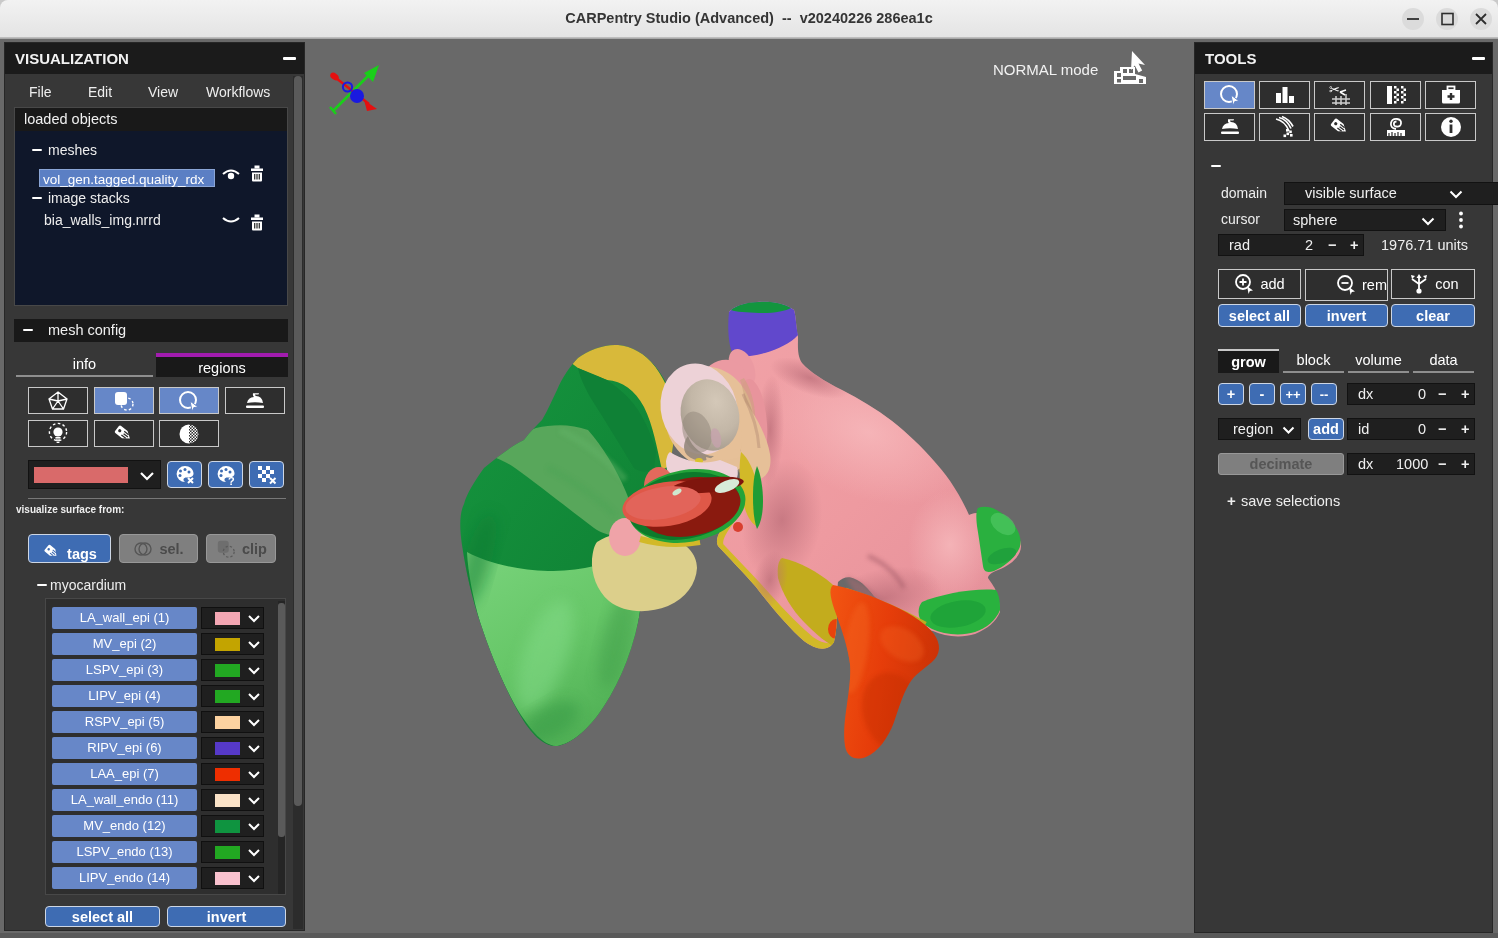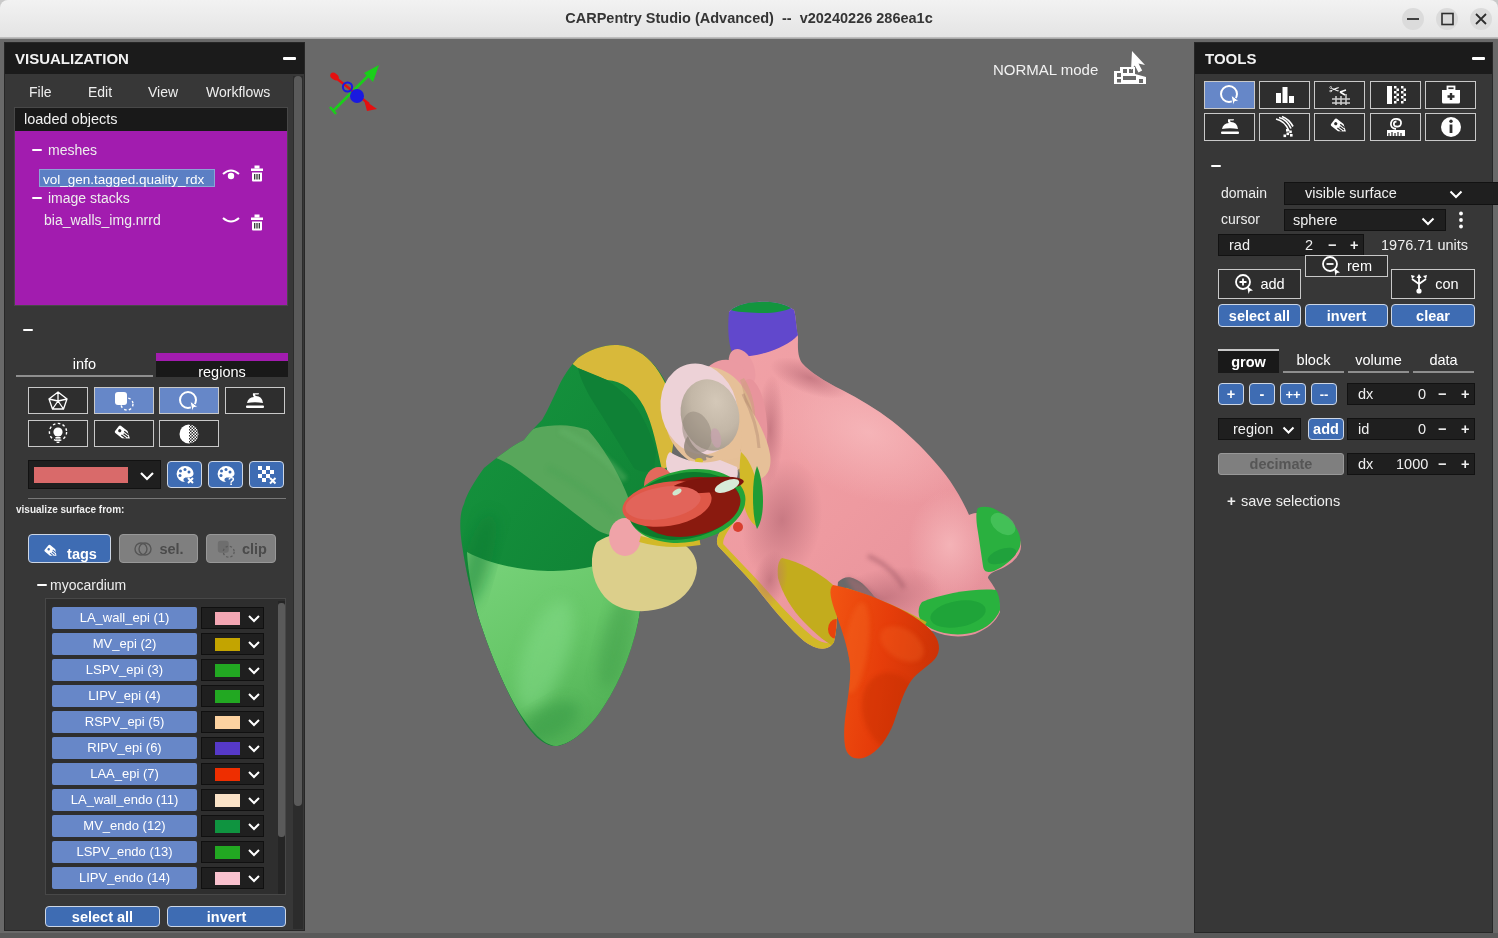--- a/index.html
+++ b/index.html
@@ -254,21 +254,21 @@
   </svg>
 
   <div class="panel" id="lpanel" style="left:4px; top:42px; width:301px; height:889px;">
     <div class="hdr" style="left:0px; top:0px; width:299px; height:31px; line-height:31px; padding-left:10px;">VISUALIZATION</div>
     <div class="minus" style="left:278px; top:14px; width:13px;"></div>
     <div class="txt" style="left:24px; top:41px;">File</div>
     <div class="txt" style="left:83px; top:41px;">Edit</div>
     <div class="txt" style="left:143px; top:41px;">View</div>
     <div class="txt" style="left:201px; top:41px;">Workflows</div>
 
-    <div style="position:absolute; left:9px; top:64px; width:274px; height:199px; background:#a21caf; border:1px solid #484848;">
+    <div style="position:absolute; left:9px; top:64px; width:274px; height:199px; background:#0f172a; border:1px solid #484848;">
       <div class="hdr2" style="left:0px; top:0px; width:272px; height:23px; line-height:23px; padding-left:9px;">loaded objects</div>
       <div class="minus" style="left:17px; top:41px; width:10px; height:2px;"></div>
       <div class="txt" style="left:33px; top:34px;">meshes</div>
       <div style="position:absolute; left:24px; top:61px; width:176px; height:18px; background:#5b7fc4; border:1px solid #8aa5d6; color:#fff; font-size:13.5px; line-height:20px; padding-left:3px;">vol_gen.tagged.quality_rdx</div>
       <svg width="20" height="14" style="left:206px; top:58px;">
           <path d="M2,8 Q10,1 18,8" fill="none" stroke="#fff" stroke-width="2"></path>
           <circle cx="10" cy="10" r="3.2" fill="#fff"></circle>
         </svg>
       <svg width="16" height="18" style="left:234px; top:56px;">
           <rect x="2" y="4.5" width="12" height="2.5" fill="#fff"></rect>
@@ -283,23 +283,26 @@
           <path d="M2,4 Q10,11 18,4" fill="none" stroke="#fff" stroke-width="2"></path>
         </svg>
       <svg width="16" height="18" style="left:234px; top:105px;">
           <rect x="2" y="4.5" width="12" height="2.5" fill="#fff"></rect>
           <rect x="5.5" y="1.5" width="5" height="3" fill="#fff"></rect>
           <path d="M3,8.5 h10 v8 a1,1 0 0 1 -1,1 h-8 a1,1 0 0 1 -1,-1 z" fill="#fff"></path>
           <path d="M5.7,10 v5.5 M8,10 v5.5 M10.3,10 v5.5" stroke="#313334" stroke-width="1.3"></path>
         </svg>
     </div>
 
+    <div class="hdr2" style="left:9px; top:276px; width:274px; height:23px; line-height:23px;">
+        <span style="position:absolute; left:34px;">mesh config</span>
+      </div>
     <div class="minus" style="left:18px; top:286px; width:10px; height:2px;"></div>
 
-    <div style="position:absolute; left:151px; top:310px; width:132px; height:24px; background:#191919; border-top:8px solid #a21caf; color:#fff; font-size:14.5px; text-align:center; line-height:22px;">regions</div>
+    <div style="position:absolute; left:151px; top:310px; width:132px; height:24px; background:#191919; border-top:4px solid #a21caf; color:#fff; font-size:14.5px; text-align:center; line-height:22px;">regions</div>
     <div style="position:absolute; left:11px; top:310px; width:137px; height:24px; border-bottom:2px solid #8f8f8f; color:#fff; font-size:14.5px; text-align:center; line-height:22px;">info</div>
 
     <div class="btn-icon" style="left:23px; top:344px; width:60px; height:27px;">
       <svg width="22" height="22" viewBox="0 0 22 22">
           <path d="M11,2 L20,9 L16.5,19 L5.5,19 L2,9 Z M11,2 L11,11 M2,9 L11,11 M20,9 L11,11 M16.5,19 L11,11 M5.5,19 L11,11" fill="none" stroke="#fff" stroke-width="1.3"></path>
         </svg>
     </div>
     <div class="btn-icon sel" style="left:89px; top:344px; width:60px; height:27px;">
       <svg width="24" height="22" viewBox="0 0 24 22">
           <rect x="3" y="2" width="12" height="13" rx="3" fill="#fff"></rect>
@@ -636,21 +639,21 @@
     <div class="txt" style="left:186px; top:194px; font-size:14.5px;">1976.71 units</div>
 
     <div class="btn-icon" style="left:23px; top:226px; width:83px; height:30px; color:#fff; font-size:14.5px;">
       <svg width="22" height="22" viewBox="0 0 22 22" style="position:static; margin-right:4px;">
           <circle cx="9" cy="9" r="7" fill="none" stroke="#fff" stroke-width="1.8"></circle>
           <path d="M9,5.5 v7 M5.5,9 h7" stroke="#fff" stroke-width="1.8"></path>
           <path d="M13,13 l6,4.5 -3.2,0.5 -1.2,3 Z" fill="#fff"></path>
         </svg>
       add
     </div>
-    <div class="btn-icon" style="left:110px; top:212px; width:83px; height:22px; color:#fff; font-size:14.5px;">
+    <div class="btn-icon" style="left:110px; top:226px; width:83px; height:32px; color:#fff; font-size:14.5px;justify-content:flex-end;">
       <svg width="22" height="22" viewBox="0 0 22 22" style="position:static; margin-right:4px;">
           <circle cx="9" cy="9" r="7" fill="none" stroke="#fff" stroke-width="1.8"></circle>
           <path d="M5.5,9 h7" stroke="#fff" stroke-width="1.8"></path>
           <path d="M13,13 l6,4.5 -3.2,0.5 -1.2,3 Z" fill="#fff"></path>
         </svg>
       rem
     </div>
     <div class="btn-icon" style="left:196px; top:226px; width:84px; height:30px; color:#fff; font-size:14.5px;">
       <svg width="24" height="24" viewBox="0 0 24 24" style="position:static; margin-right:4px;">
           <circle cx="12" cy="19" r="2.6" fill="#fff"></circle>

